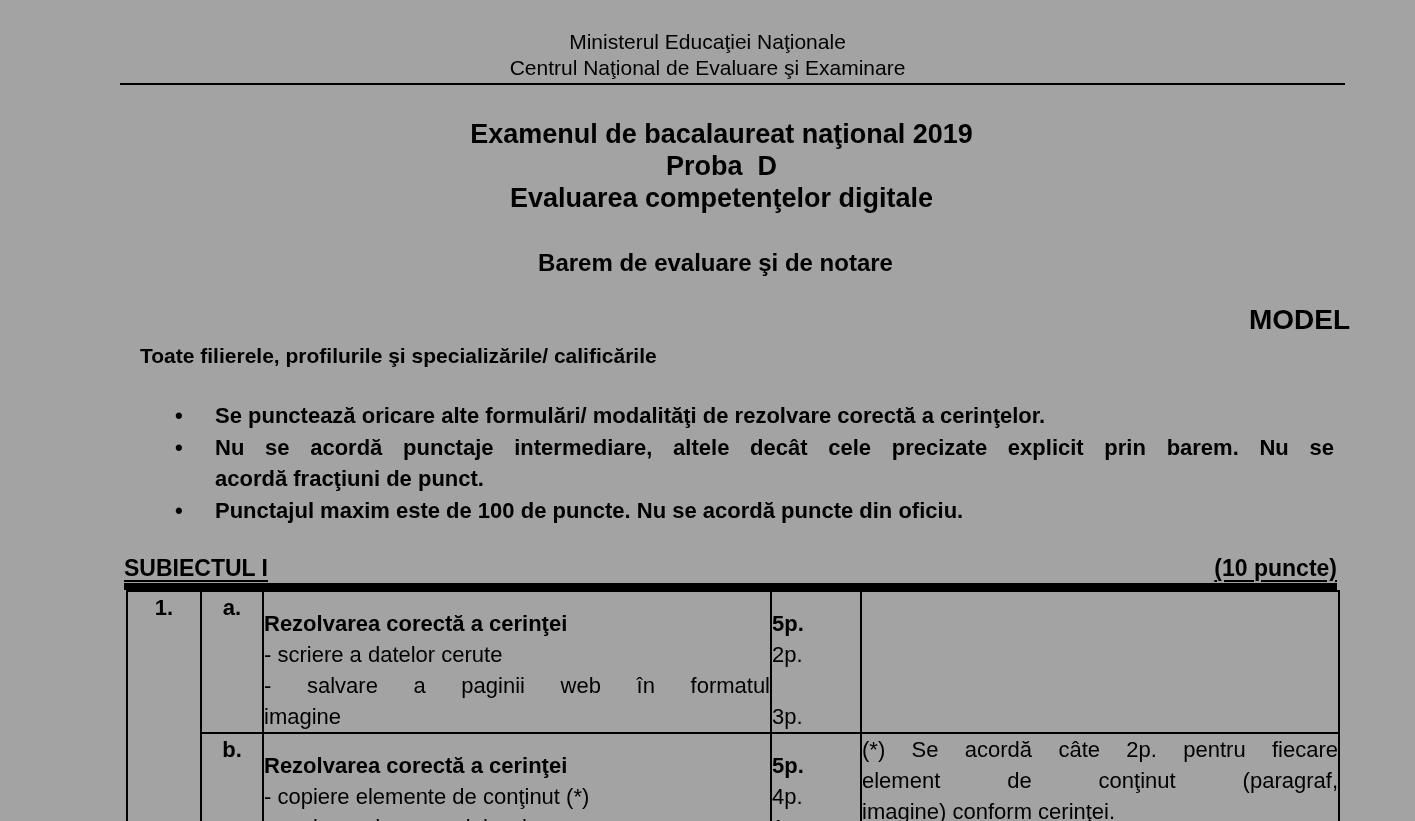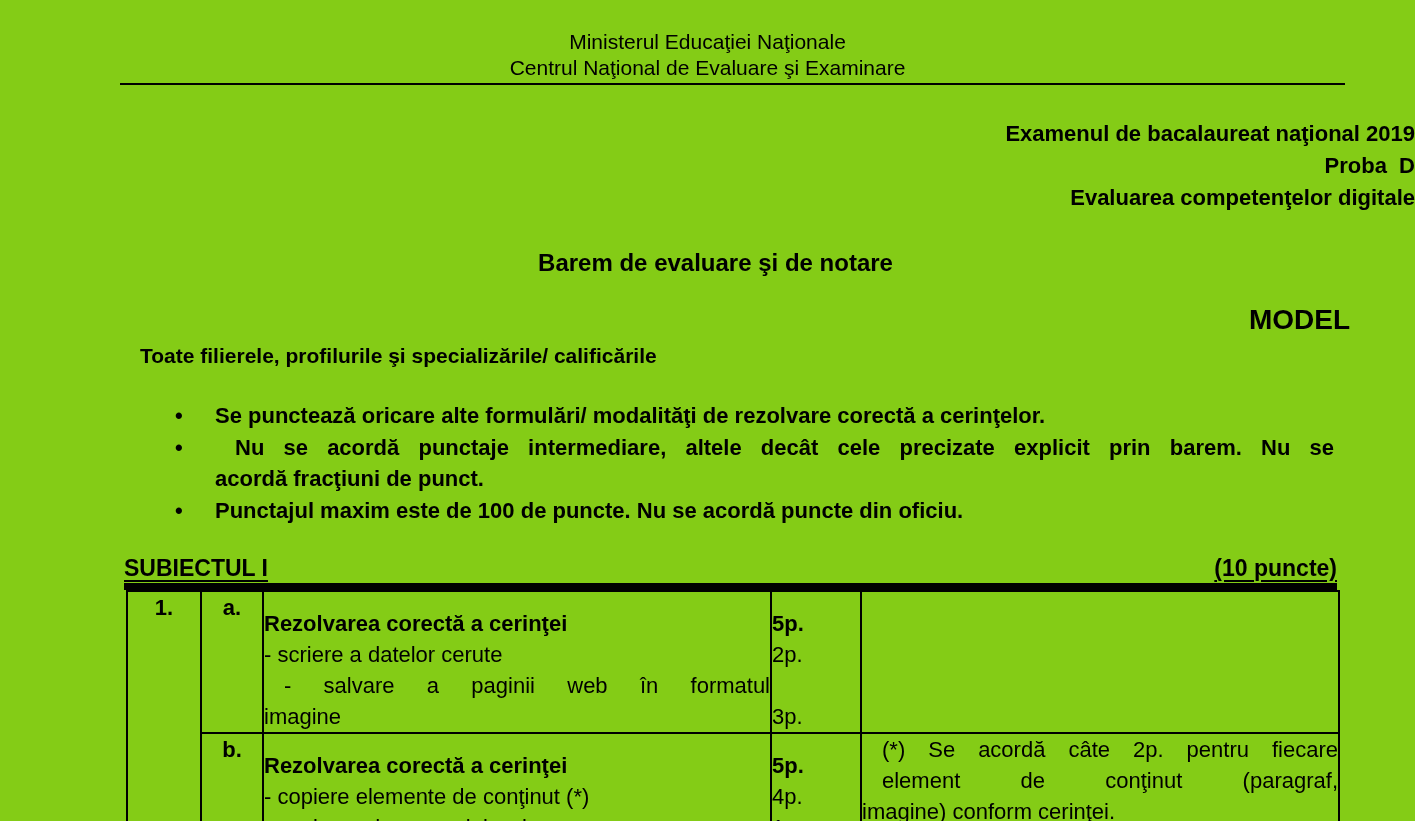--- a/index.html
+++ b/index.html
@@ -1,35 +1,35 @@
 <!DOCTYPE html>
 <html><head>
 <meta charset="utf-8">
 <style>
   * { margin:0; padding:0; box-sizing:border-box; }
   html,body { background:#fff; }
   .page {
     position:relative;
     width:1415px; height:821px;
-    background:#84cc16;
+    background:#a3a3a3;
     color:#000;
     font-family:"Liberation Sans","DejaVu Sans",sans-serif;
     overflow:hidden;
   }
   .doc-header {
     position:absolute; top:29px; left:0; width:100%;
     text-align:center; font-size:21px; line-height:26px; font-weight:400;
   }
   .header-rule {
     position:absolute; top:83px; left:120px; width:1225px;
     border-top:2px solid #000;
   }
   .title-block {
     position:absolute; top:118px; left:0; width:100%;
-    text-align:right; font-weight:bold; font-size:22px; line-height:32px;padding-left:28px;
+    text-align:center; font-weight:bold; font-size:27px; line-height:32px;padding-left:28px;
   }
   .pre { white-space:pre; }
   .barem-title {
     position:absolute; top:249px; left:0; width:100%;
     text-align:center; font-weight:bold; font-size:24px;margin-left:8px;
   }
   .model {
     position:absolute; top:304px; right:65px;
     font-weight:bold; font-size:28px;
   }
@@ -42,21 +42,21 @@
     list-style:none;
   }
   .bullets li {
     position:relative; padding-left:91px;
     font-weight:bold; font-size:22px; line-height:31.5px;
     text-align:justify;
   }
   .bullets li .marker {
     position:absolute; left:51px; top:0; font-weight:bold;
   }
-  .stretch { text-align:justify; text-align-last:justify;margin-left:20px; }
+  .stretch { text-align:justify; text-align-last:justify; }
   .section-heading {
     position:absolute; top:555px; left:124px; width:1213px; height:35px;
     display:flex; justify-content:space-between; align-items:flex-start;
     font-weight:bold; font-size:23px; line-height:27px;
     border-bottom:7px solid #000;
     gap:8px;
   }
   .section-heading .u {
     text-decoration:underline;
     text-decoration-thickness:2px;

